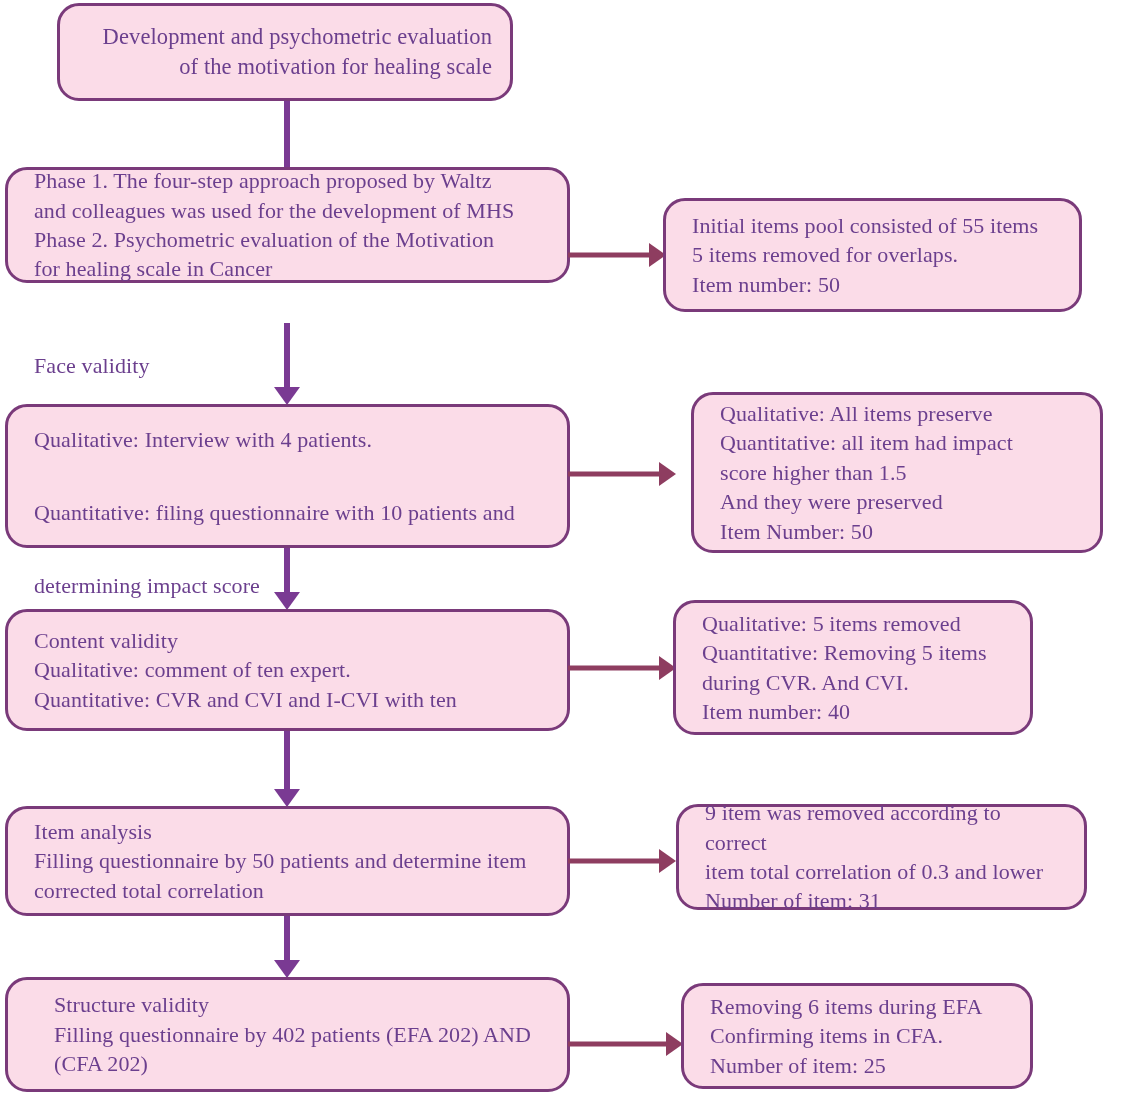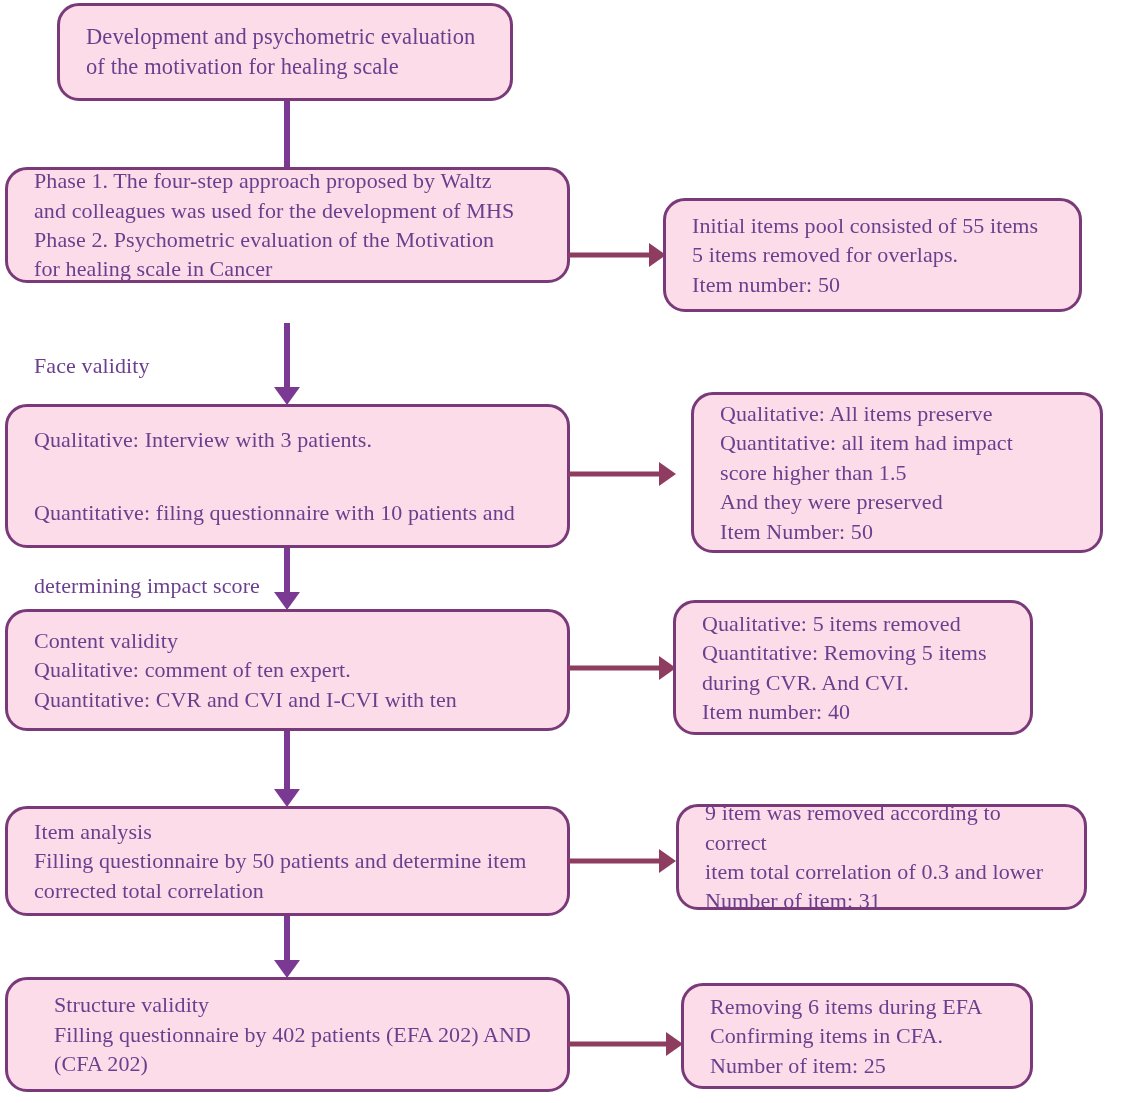--- a/index.html
+++ b/index.html
@@ -83,21 +83,21 @@
     border-top: 12px solid transparent;
     border-bottom: 12px solid transparent;
     border-left: 17px solid #8e3d60;
   }
 </style>
 </head>
 <body>
 
 <div id="canvas">
 
-  <div class="flow-box" style="left:57px; top:3px; width:456px; height:98px; font-size:22.5px;">
+  <div class="flow-box" style="left:57px; top:3px; width:456px; height:98px; font-size:22.5px;align-items:flex-end;">
     <span class="line">Development and psychometric evaluation</span>
     <span class="line">of the motivation for healing scale</span>
   </div>
 
   <div class="v-arrow" style="left:272px; top:101px; width:30px; height:84px;">
     <span class="shaft"></span>
     <span class="head"></span>
   </div>
 
   <div class="flow-box" style="left:5px; top:167px; width:565px; height:116px;">
@@ -118,21 +118,21 @@
     <span class="line">Item number: 50</span>
   </div>
 
   <div class="v-arrow" style="left:272px; top:323px; width:30px; height:82px;">
     <span class="shaft"></span>
     <span class="head"></span>
   </div>
 
   <div class="flow-box" style="left:5px; top:404px; width:565px; height:144px;gap:44px;">
     <span class="line">Face validity</span>
-    <span class="line">Qualitative: Interview with 3 patients.</span>
+    <span class="line">Qualitative: Interview with 4 patients.</span>
     <span class="line">Quantitative: filing questionnaire with 10 patients and</span>
     <span class="line">determining impact score</span>
   </div>
 
   <div class="h-arrow" style="left:568px; top:462px; width:108px; height:24px;">
     <span class="shaft"></span>
     <span class="head"></span>
   </div>
 
   <div class="flow-box" style="left:691px; top:392px; width:412px; height:161px;">

